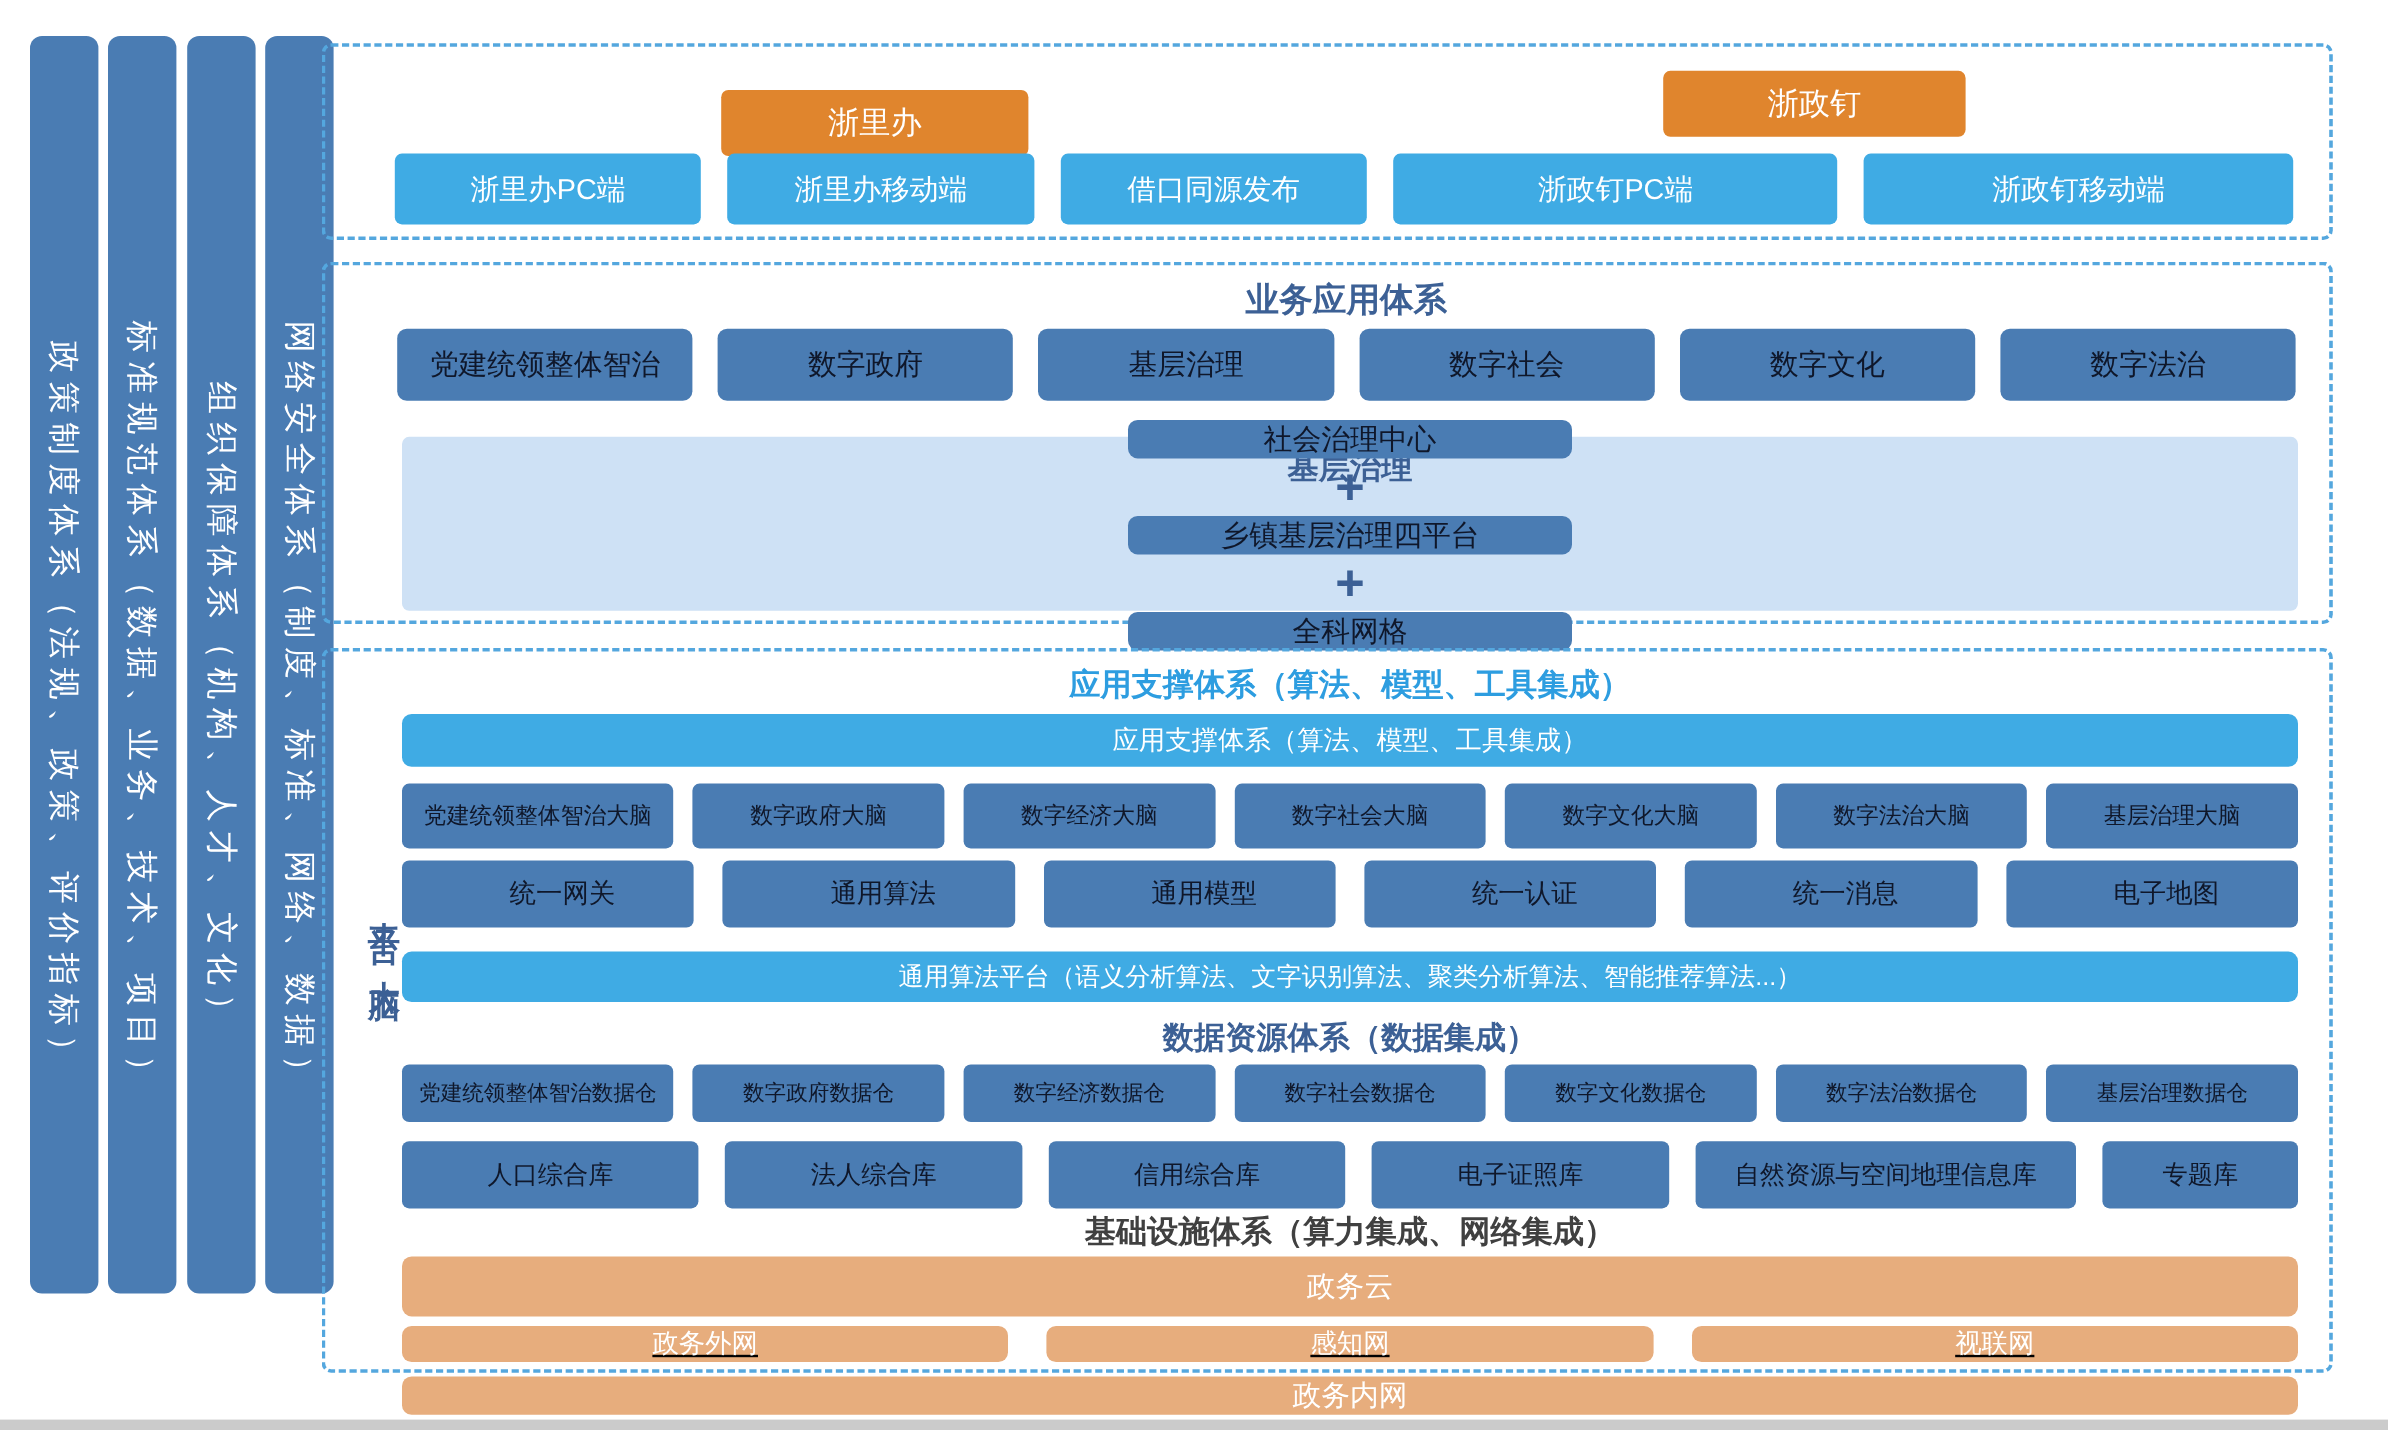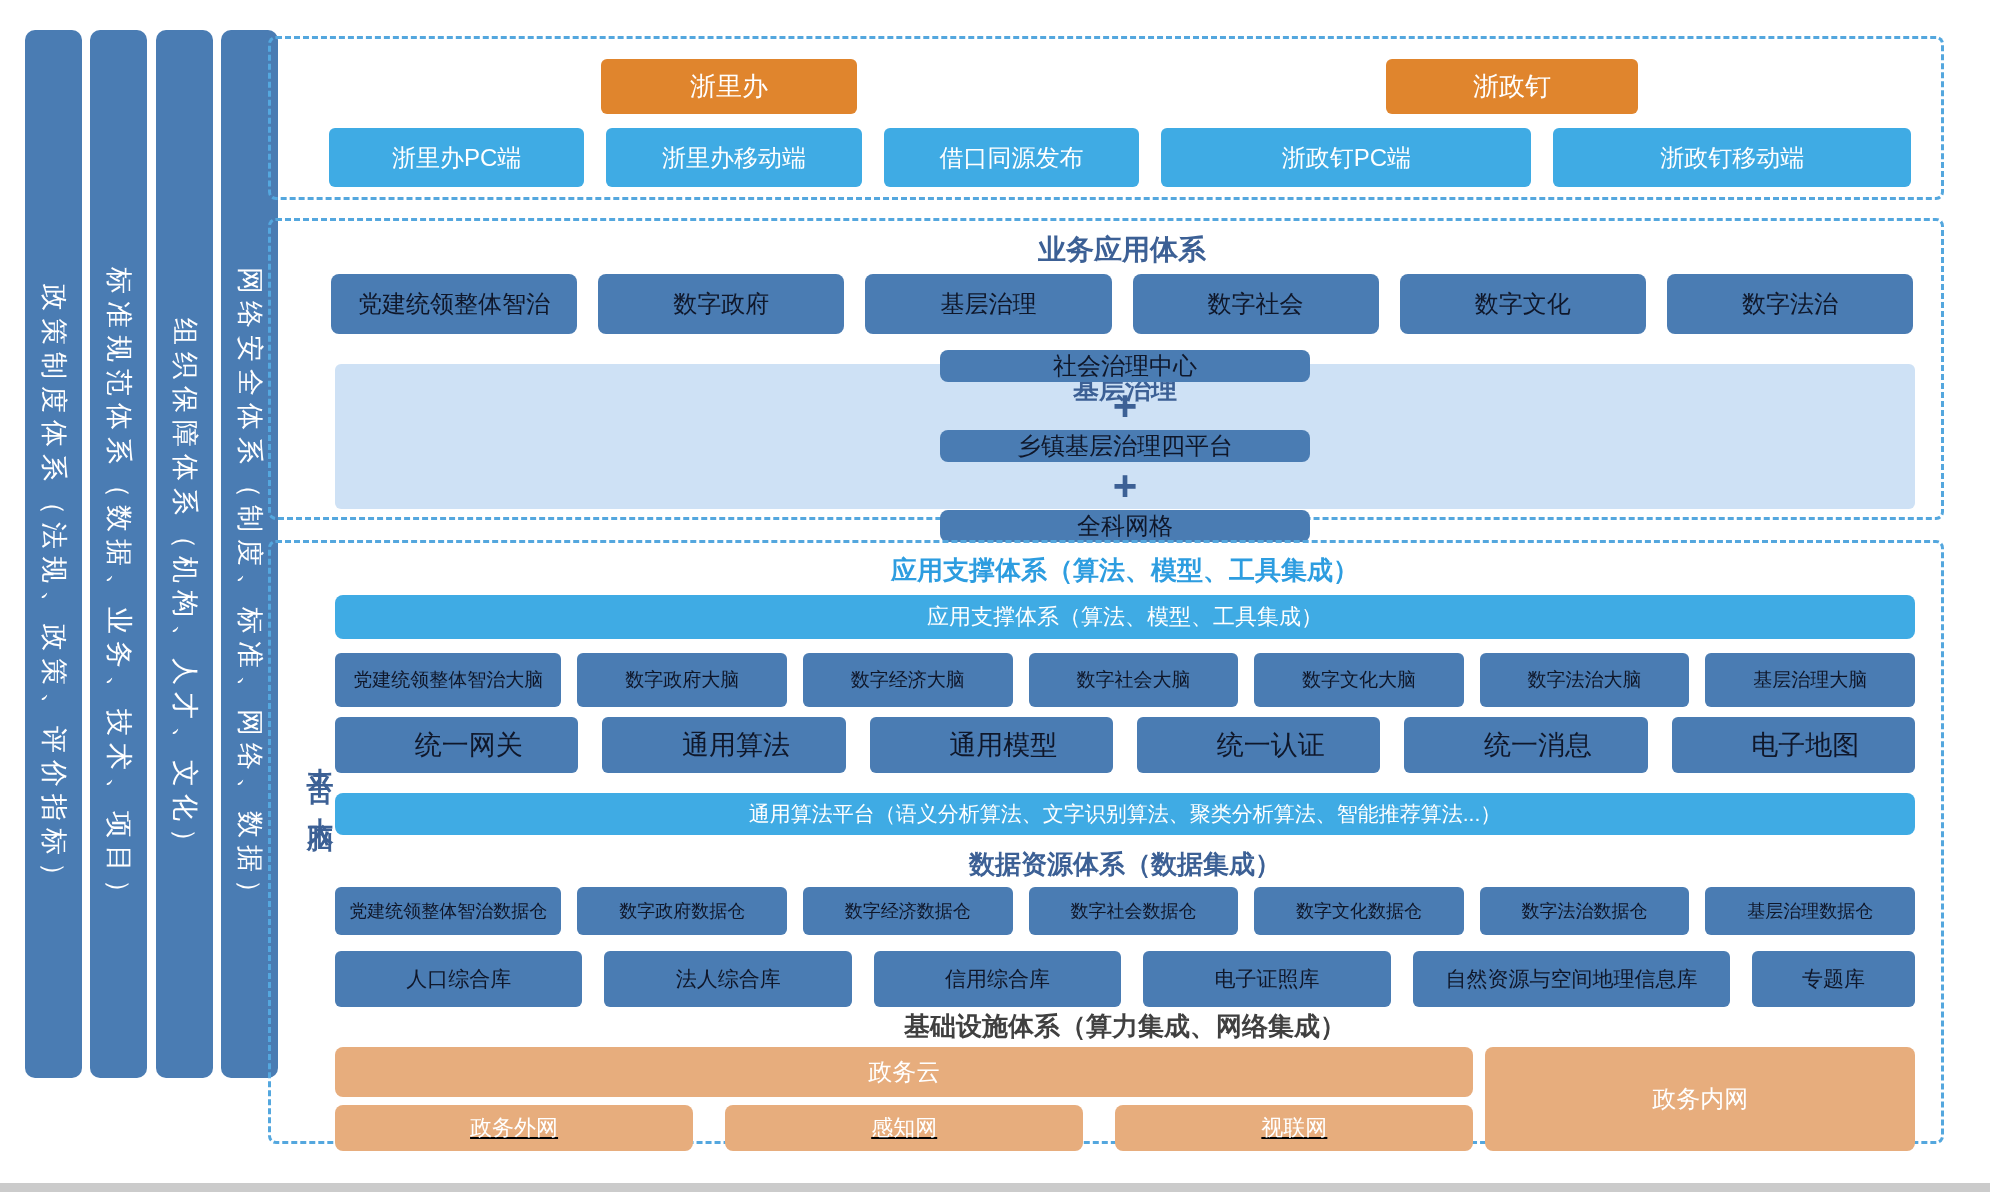--- a/index.html
+++ b/index.html
@@ -27,21 +27,21 @@
   }
   #box-access{top:36px;height:164px;}
   #box-business{top:218px;height:302px;}
   #box-platform{top:540px;height:604px;}
 
   
   .app-badge{
     position:absolute;height:55px;border-radius:6px;background:#e0852d;
     color:#fff;font-size:26px;display:flex;align-items:center;justify-content:center;
   }
-  #badge-zlb{left:330px;top:20px;width:256px;}
+  #badge-zlb{left:330px;top:36px;width:256px;}
   #badge-zzd{left:1115px;top:20px;width:252px;}
   .channel-row{
     position:absolute;left:58px;top:89px;width:1582px;height:59px;
     display:flex;gap:22px;
   }
   .channel{
     flex:1 1 0;background:#3fabe4;border-radius:6px;color:#fff;font-size:24px;
     display:flex;align-items:center;justify-content:center;
   }
   .channel.w45{flex:1.45 1 0;} .channel.w40{flex:1.40 1 0;}
@@ -75,32 +75,32 @@
   #support-title{margin-top:12px;color:#2d9de0;font-size:26px;}
   .full-bar{
     height:44px;background:#3fabe4;border-radius:8px;color:#fff;font-size:22px;
     display:flex;align-items:center;justify-content:center;
   }
   #support-bar{margin-top:10px;}
   .row7{display:flex;gap:16px;height:54px;margin-top:14px;}
   .row7 .blk{flex:1 1 0;font-size:19px;border-radius:6px;}
   .row7 .blk.first{flex:1.08 1 0;}
   .row6{display:flex;gap:24px;height:56px;margin-top:10px;}
-  .row6 .blk{flex:1 1 0;font-size:27px;border-radius:6px;padding-left:24px;}
+  .row6 .blk{flex:1 1 0;font-size:22px;border-radius:6px;padding-left:24px;}
   #algo-bar{margin-top:20px;height:42px;font-size:21px;}
   #data-title{margin-top:14px;font-size:26px;}
   .row7b{display:flex;gap:16px;height:48px;margin-top:8px;}
   .row7b .blk{flex:1 1 0;font-size:18px;border-radius:6px;}
   .row7b .blk.first{flex:1.08 1 0;}
   .row6b{display:flex;gap:22px;height:56px;margin-top:16px;}
   .row6b .blk{flex:1.52 1 0;font-size:21px;border-radius:6px;}
   .row6b .blk.wide{flex:1.95 1 0;}
   .row6b .blk.narrow{flex:1 1 0;}
   #infra-title{margin-top:4px;color:#404040;font-size:26px;}
-  .infra{margin-top:6px;display:flex;gap:12px;height:104px;}
+  .infra{margin-top:6px;display:flex;gap:12px;height:72px;flex-direction:column;}
   .infra-left{flex:2.65 1 0;display:flex;flex-direction:column;gap:8px;}
   .tan{
     background:#e7ad7d;border-radius:8px;color:#fff;
     display:flex;align-items:center;justify-content:center;
   }
   .cloud{height:50px;font-size:24px;}
   .net-row{flex:1 1 0;display:flex;gap:32px;text-decoration:underline;}
   .net{flex:1 1 0;font-size:22px;}
   .intranet{flex:1 1 0;font-size:24px;}
 

